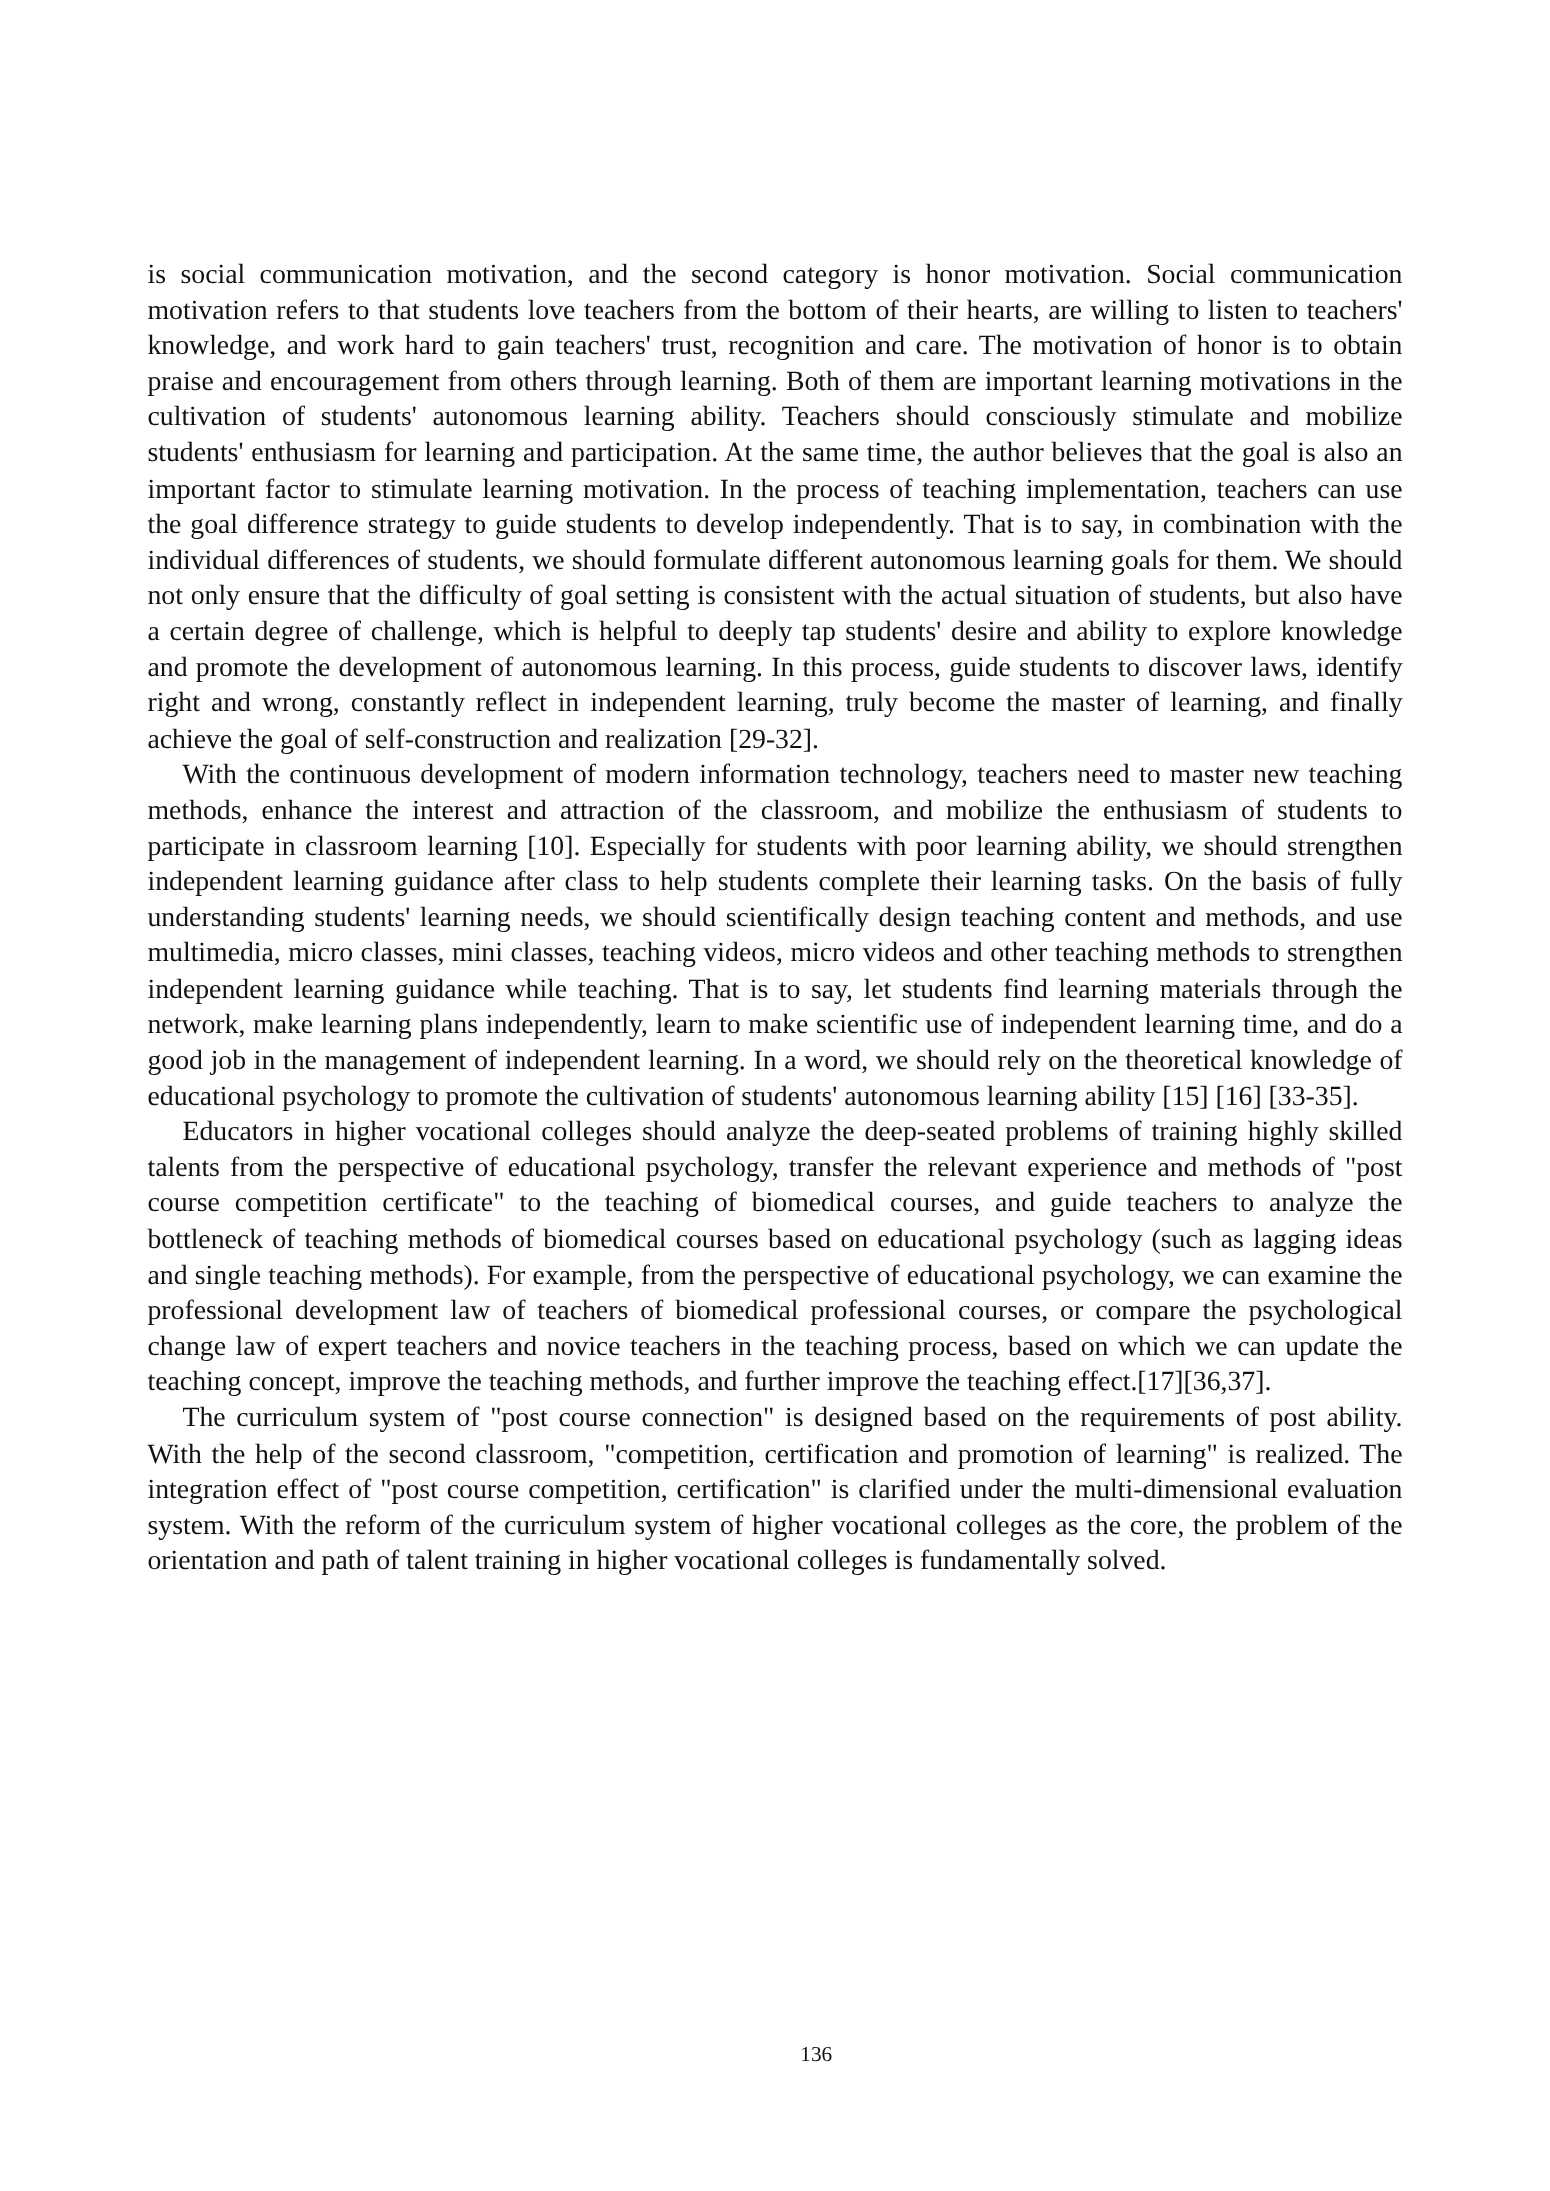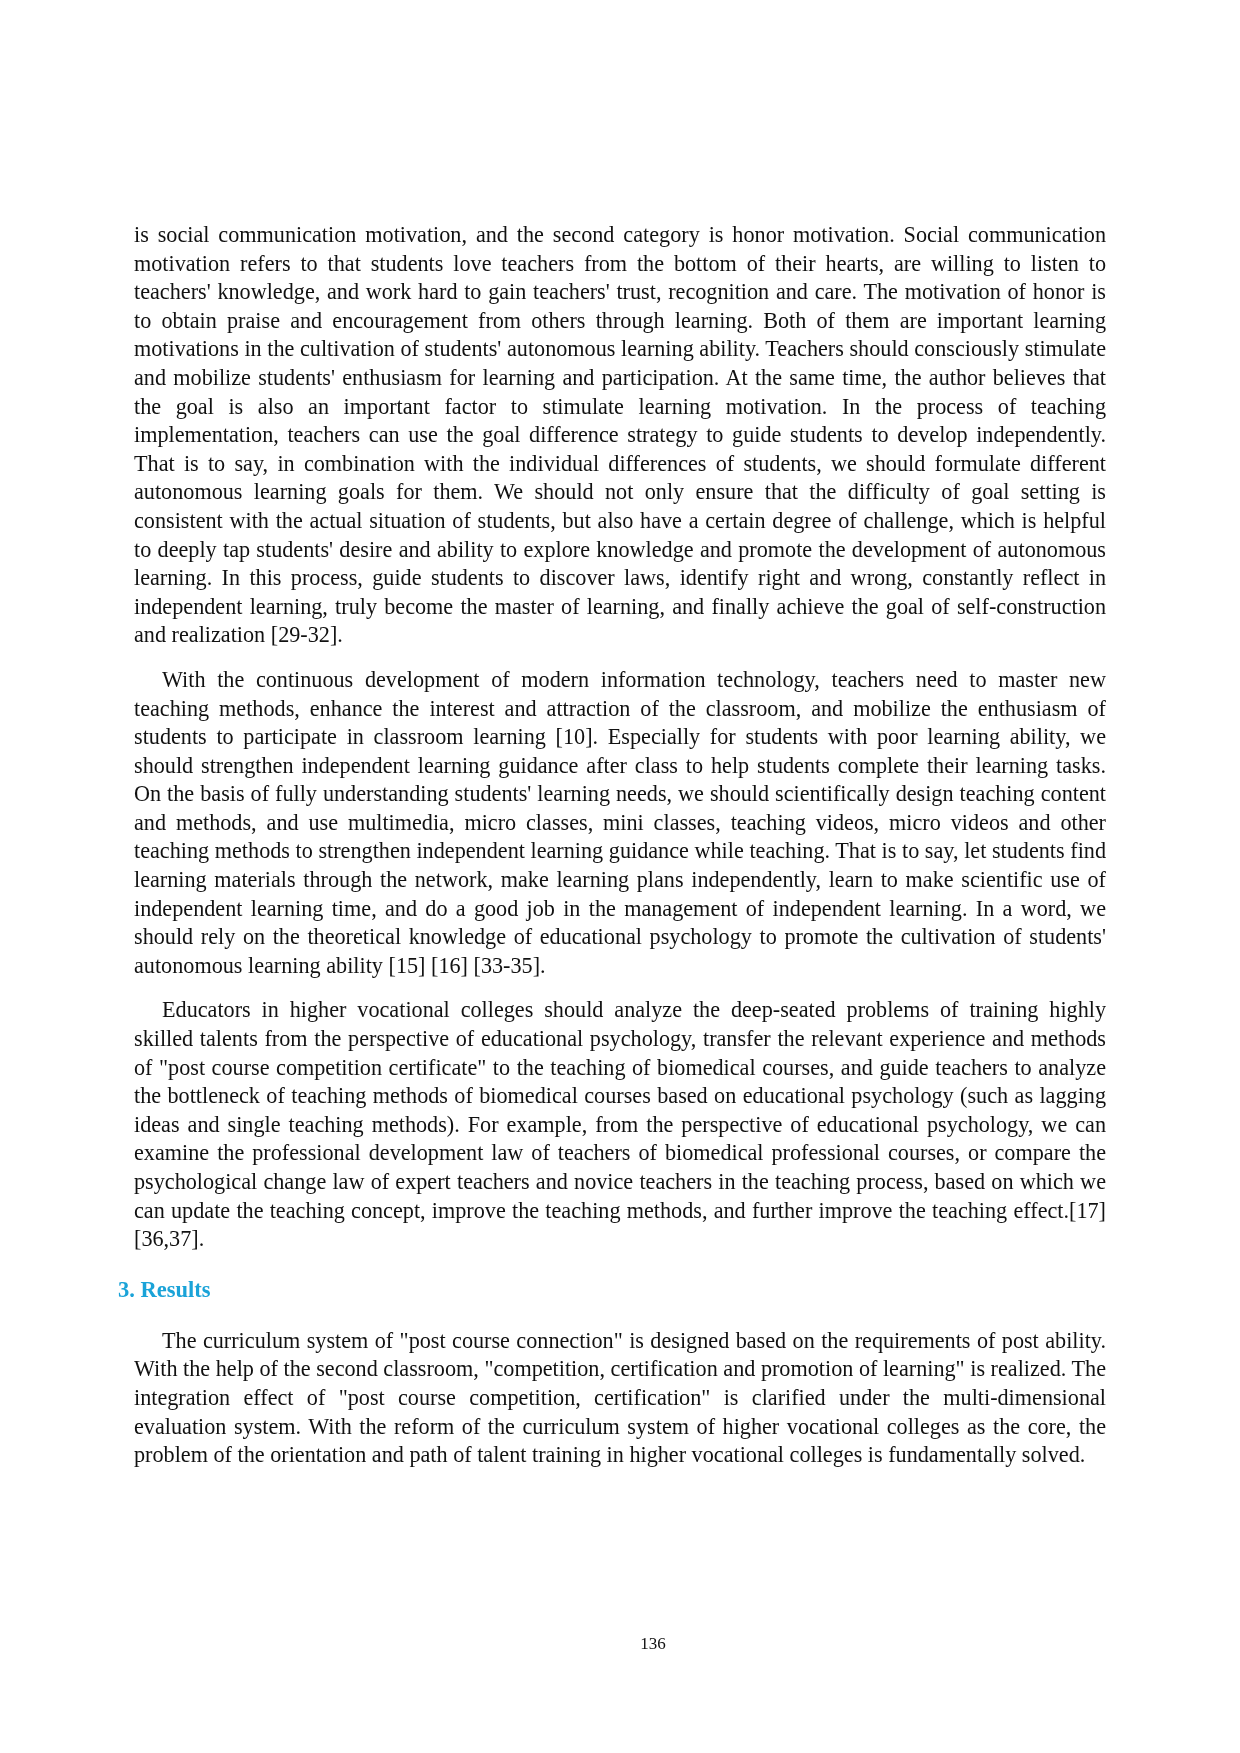--- a/index.html
+++ b/index.html
@@ -17,21 +17,21 @@
       position: absolute;
       left: 118px;
       top: 205px;
       width: 1004px;
       font-family: "Liberation Serif", serif;
       font-size: 22.2px;
       line-height: 28.6px;
       color: #111111;
     }
     .para {
-      margin: 16px;
+      margin: 0;
       text-align: justify;
       text-indent: 0;
     }
     .para.indent {
       text-indent: 28px;
     }
     .heading {
       font-family: "Liberation Serif", serif;
       font-weight: bold;
       font-size: 22.5px;
@@ -53,18 +53,17 @@
     }
   </style>
 </head>
 <body>
 
 <div class="page">
   <p class="para">is social communication motivation, and the second category is honor motivation. Social communication motivation refers to that students love teachers from the bottom of their hearts, are willing to listen to teachers' knowledge, and work hard to gain teachers' trust, recognition and care. The motivation of honor is to obtain praise and encouragement from others through learning. Both of them are important learning motivations in the cultivation of students' autonomous learning ability. Teachers should consciously stimulate and mobilize students' enthusiasm for learning and participation. At the same time, the author believes that the goal is also an important factor to stimulate learning motivation. In the process of teaching implementation, teachers can use the goal difference strategy to guide students to develop independently. That is to say, in combination with the individual differences of students, we should formulate different autonomous learning goals for them. We should not only ensure that the difficulty of goal setting is consistent with the actual situation of students, but also have a certain degree of challenge, which is helpful to deeply tap students' desire and ability to explore knowledge and promote the development of autonomous learning. In this process, guide students to discover laws, identify right and wrong, constantly reflect in independent learning, truly become the master of learning, and finally achieve the goal of self-construction and realization [29-32].</p>
   <p class="para indent">With the continuous development of modern information technology, teachers need to master new teaching methods, enhance the interest and attraction of the classroom, and mobilize the enthusiasm of students to participate in classroom learning [10]. Especially for students with poor learning ability, we should strengthen independent learning guidance after class to help students complete their learning tasks. On the basis of fully understanding students' learning needs, we should scientifically design teaching content and methods, and use multimedia, micro classes, mini classes, teaching videos, micro videos and other teaching methods to strengthen independent learning guidance while teaching. That is to say, let students find learning materials through the network, make learning plans independently, learn to make scientific use of independent learning time, and do a good job in the management of independent learning. In a word, we should rely on the theoretical knowledge of educational psychology to promote the cultivation of students' autonomous learning ability [15] [16] [33-35].</p>
   <p class="para indent">Educators in higher vocational colleges should analyze the deep-seated problems of training highly skilled talents from the perspective of educational psychology, transfer the relevant experience and methods of "post course competition certificate" to the teaching of biomedical courses, and guide teachers to analyze the bottleneck of teaching methods of biomedical courses based on educational psychology (such as lagging ideas and single teaching methods). For example, from the perspective of educational psychology, we can examine the professional development law of teachers of biomedical professional courses, or compare the psychological change law of expert teachers and novice teachers in the teaching process, based on which we can update the teaching concept, improve the teaching methods, and further improve the teaching effect.[17][36,37].</p>
 
-  <h2 class="heading">3. Results</h2>
 
   <p class="para indent">The curriculum system of "post course connection" is designed based on the requirements of post ability. With the help of the second classroom, "competition, certification and promotion of learning" is realized. The integration effect of "post course competition, certification" is clarified under the multi-dimensional evaluation system. With the reform of the curriculum system of higher vocational colleges as the core, the problem of the orientation and path of talent training in higher vocational colleges is fundamentally solved.</p>
 </div>
 
 <div class="page-number">136</div>
 
 </body></html>

